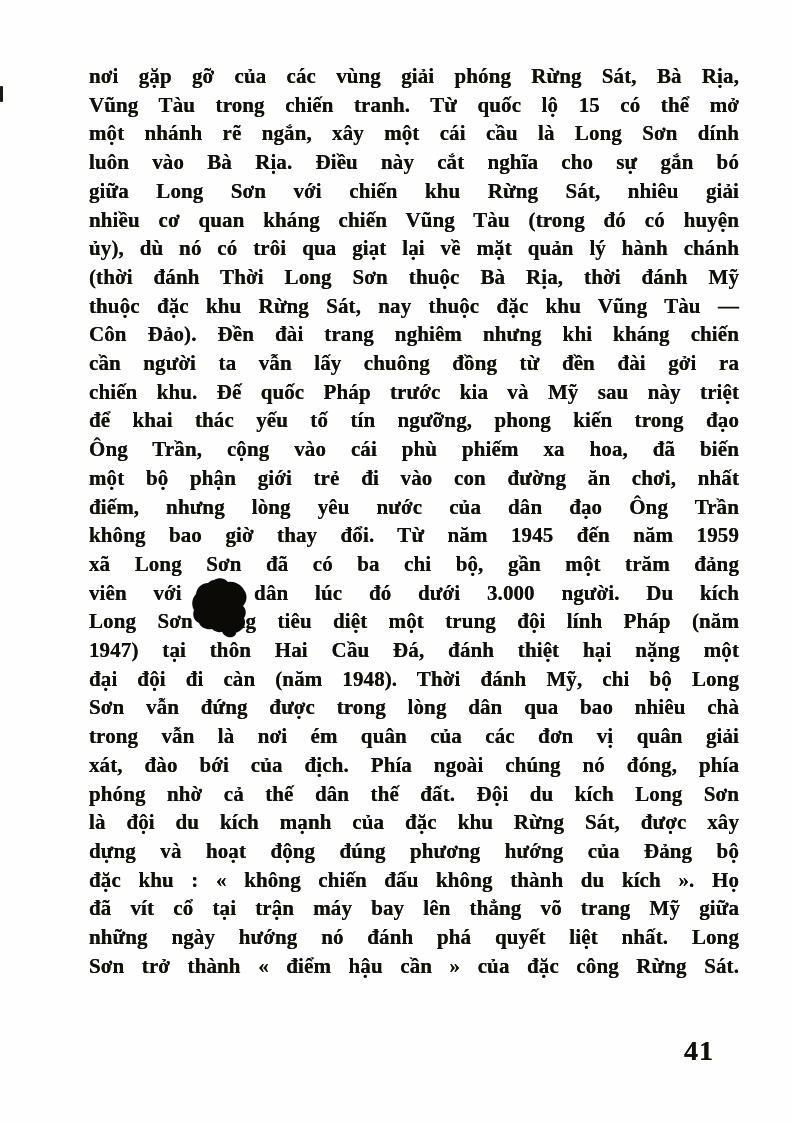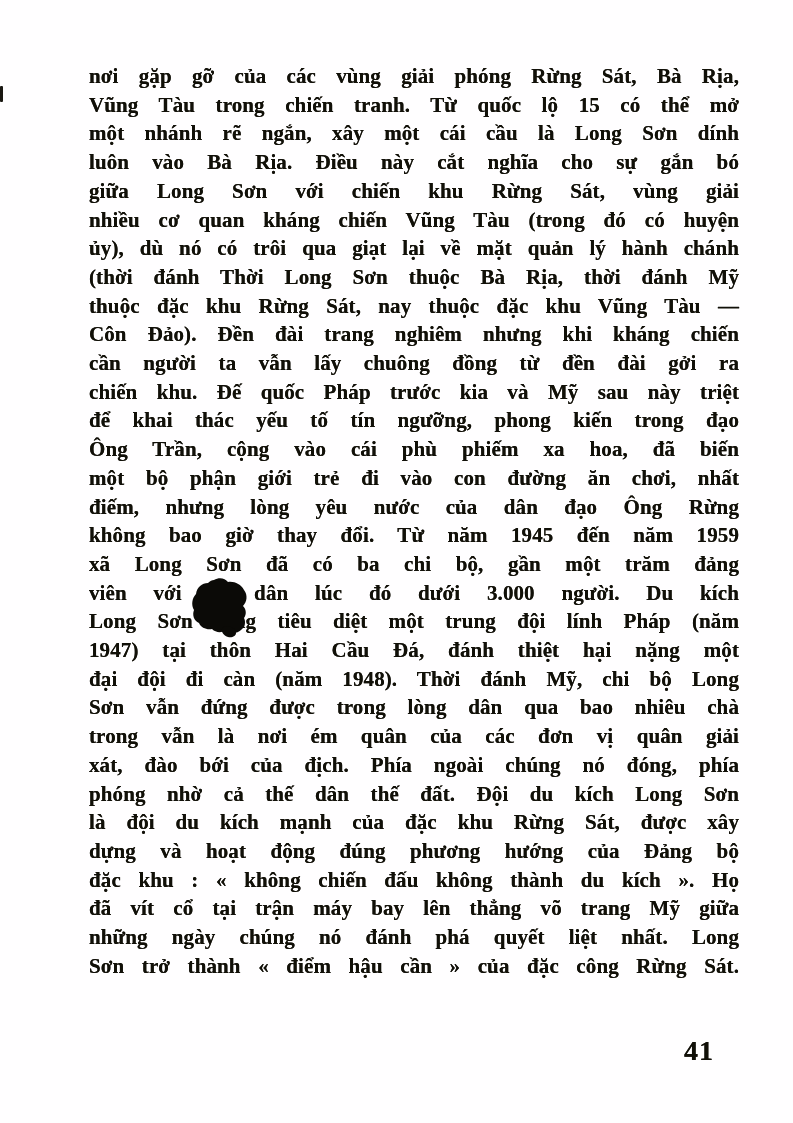--- a/index.html
+++ b/index.html
@@ -66,47 +66,47 @@
 
 <main class="page">
 
   <span class="edge-artifact"></span>
 
   <section class="text-block" id="text-block">
       <div class="line">nơi gặp gỡ của các vùng giải phóng Rừng Sát, Bà Rịa,</div>
       <div class="line">Vũng Tàu trong chiến tranh. Từ quốc lộ 15 có thể mở</div>
       <div class="line">một nhánh rẽ ngắn, xây một cái cầu là Long Sơn dính</div>
       <div class="line">luôn vào Bà Rịa. Điều này cắt nghĩa cho sự gắn bó</div>
-      <div class="line">giữa Long Sơn với chiến khu Rừng Sát, vùng giải</div>
+      <div class="line">giữa Long Sơn với chiến khu Rừng Sát, nhiêu giải</div>
       <div class="line">nhiều cơ quan kháng chiến Vũng Tàu (trong đó có huyện</div>
       <div class="line">ủy), dù nó có trôi qua giạt lại về mặt quản lý hành chánh</div>
       <div class="line">(thời đánh Thời Long Sơn thuộc Bà Rịa, thời đánh Mỹ</div>
       <div class="line">thuộc đặc khu Rừng Sát, nay thuộc đặc khu Vũng Tàu —</div>
       <div class="line">Côn Đảo). Đền đài trang nghiêm nhưng khi kháng chiến</div>
       <div class="line">cần người ta vẫn lấy chuông đồng từ đền đài gởi ra</div>
       <div class="line">chiến khu. Đế quốc Pháp trước kia và Mỹ sau này triệt</div>
       <div class="line">để khai thác yếu tố tín ngưỡng, phong kiến trong đạo</div>
       <div class="line">Ông Trần, cộng vào cái phù phiếm xa hoa, đã biến</div>
       <div class="line">một bộ phận giới trẻ đi vào con đường ăn chơi, nhất</div>
-      <div class="line">điếm, nhưng lòng yêu nước của dân đạo Ông Rừng</div>
+      <div class="line">điếm, nhưng lòng yêu nước của dân đạo Ông Trần</div>
       <div class="line">không bao giờ thay đổi. Từ năm 1945 đến năm 1959</div>
       <div class="line">xã Long Sơn đã có ba chi bộ, gần một trăm đảng</div>
       <div class="line">viên với số dân lúc đó dưới 3.000 người. Du kích</div>
       <div class="line">Long Sơn từng tiêu diệt một trung đội lính Pháp (năm</div>
       <div class="line">1947) tại thôn Hai Cầu Đá, đánh thiệt hại nặng một</div>
       <div class="line">đại đội đi càn (năm 1948). Thời đánh Mỹ, chi bộ Long</div>
       <div class="line">Sơn vẫn đứng được trong lòng dân qua bao nhiêu chà</div>
       <div class="line">trong vẫn là nơi ém quân của các đơn vị quân giải</div>
       <div class="line">xát, đào bới của địch. Phía ngoài chúng nó đóng, phía</div>
       <div class="line">phóng nhờ cả thế dân thế đất. Đội du kích Long Sơn</div>
       <div class="line">là đội du kích mạnh của đặc khu Rừng Sát, được xây</div>
       <div class="line">dựng và hoạt động đúng phương hướng của Đảng bộ</div>
       <div class="line">đặc khu : « không chiến đấu không thành du kích ». Họ</div>
       <div class="line">đã vít cổ tại trận máy bay lên thẳng võ trang Mỹ giữa</div>
-      <div class="line">những ngày chúng nó đánh phá quyết liệt nhất. Long</div>
+      <div class="line">những ngày hướng nó đánh phá quyết liệt nhất. Long</div>
       <div class="line">Sơn trở thành « điểm hậu cần » của đặc công Rừng Sát.</div>
     </section>
 
   <svg class="ink-blot" viewBox="0 0 68 62" aria-hidden="true">
     <path fill="#0b0a07" d="M28,4 C33,1 39,2 42,6 C48,5 55,8 58,14 C62,19 61,26 57,30 C60,33 61,38 58,42 C60,46 59,51 55,54 C51,58 44,58 40,54 C36,57 30,57 26,53 C21,54 15,52 13,47 C8,45 6,39 8,34 C5,29 6,22 10,18 C11,11 16,7 22,7 C24,5 26,4 28,4 Z"></path>
     <path fill="#0b0a07" d="M40,50 C45,50 50,53 50,57 C50,60 46,62 42,61 C38,60 35,56 36,53 C37,51 38,50 40,50 Z"></path>
   </svg>
 
   <div class="page-number">41</div>
 

